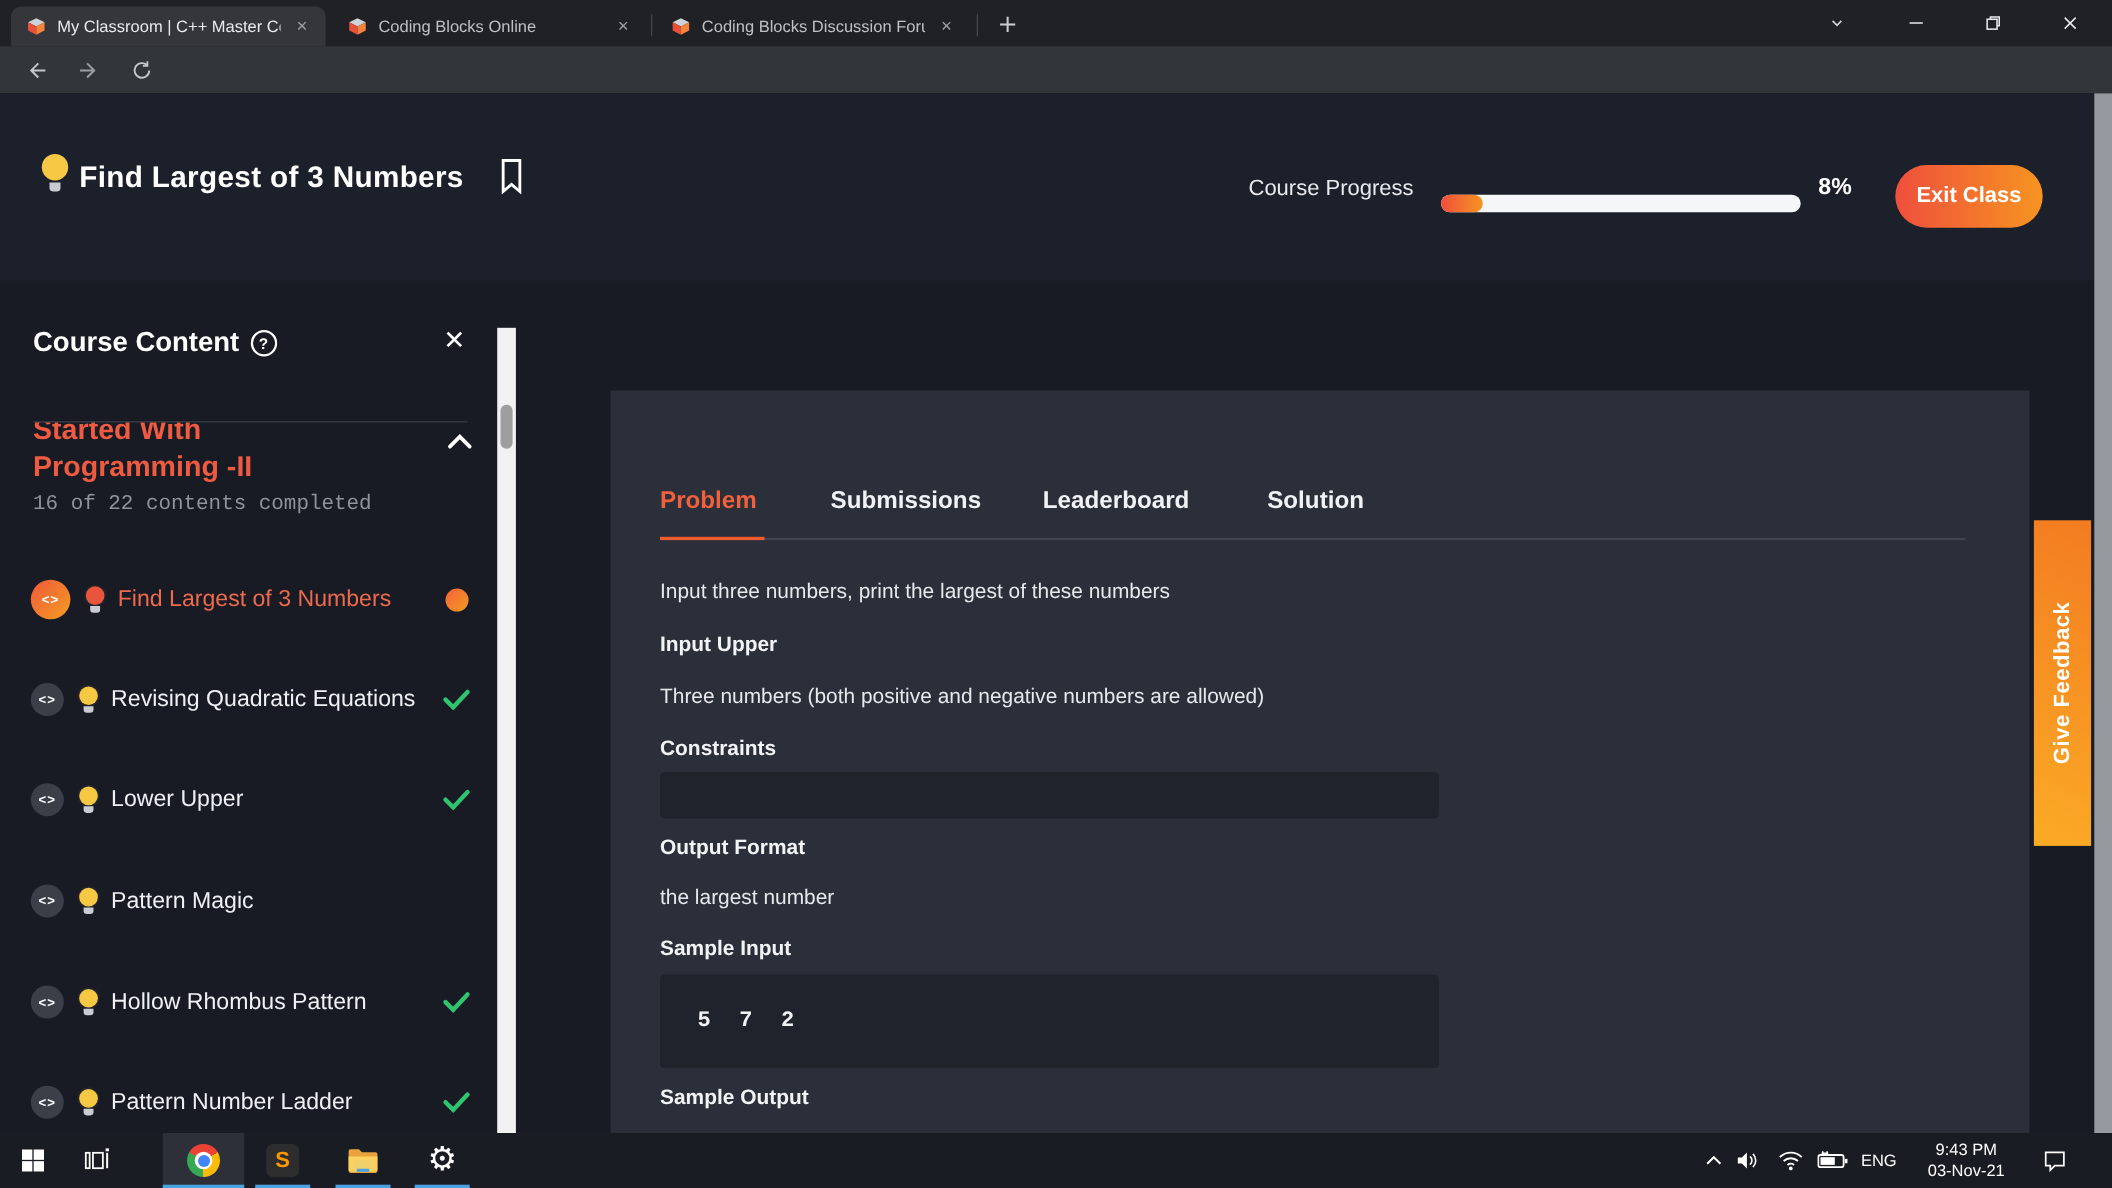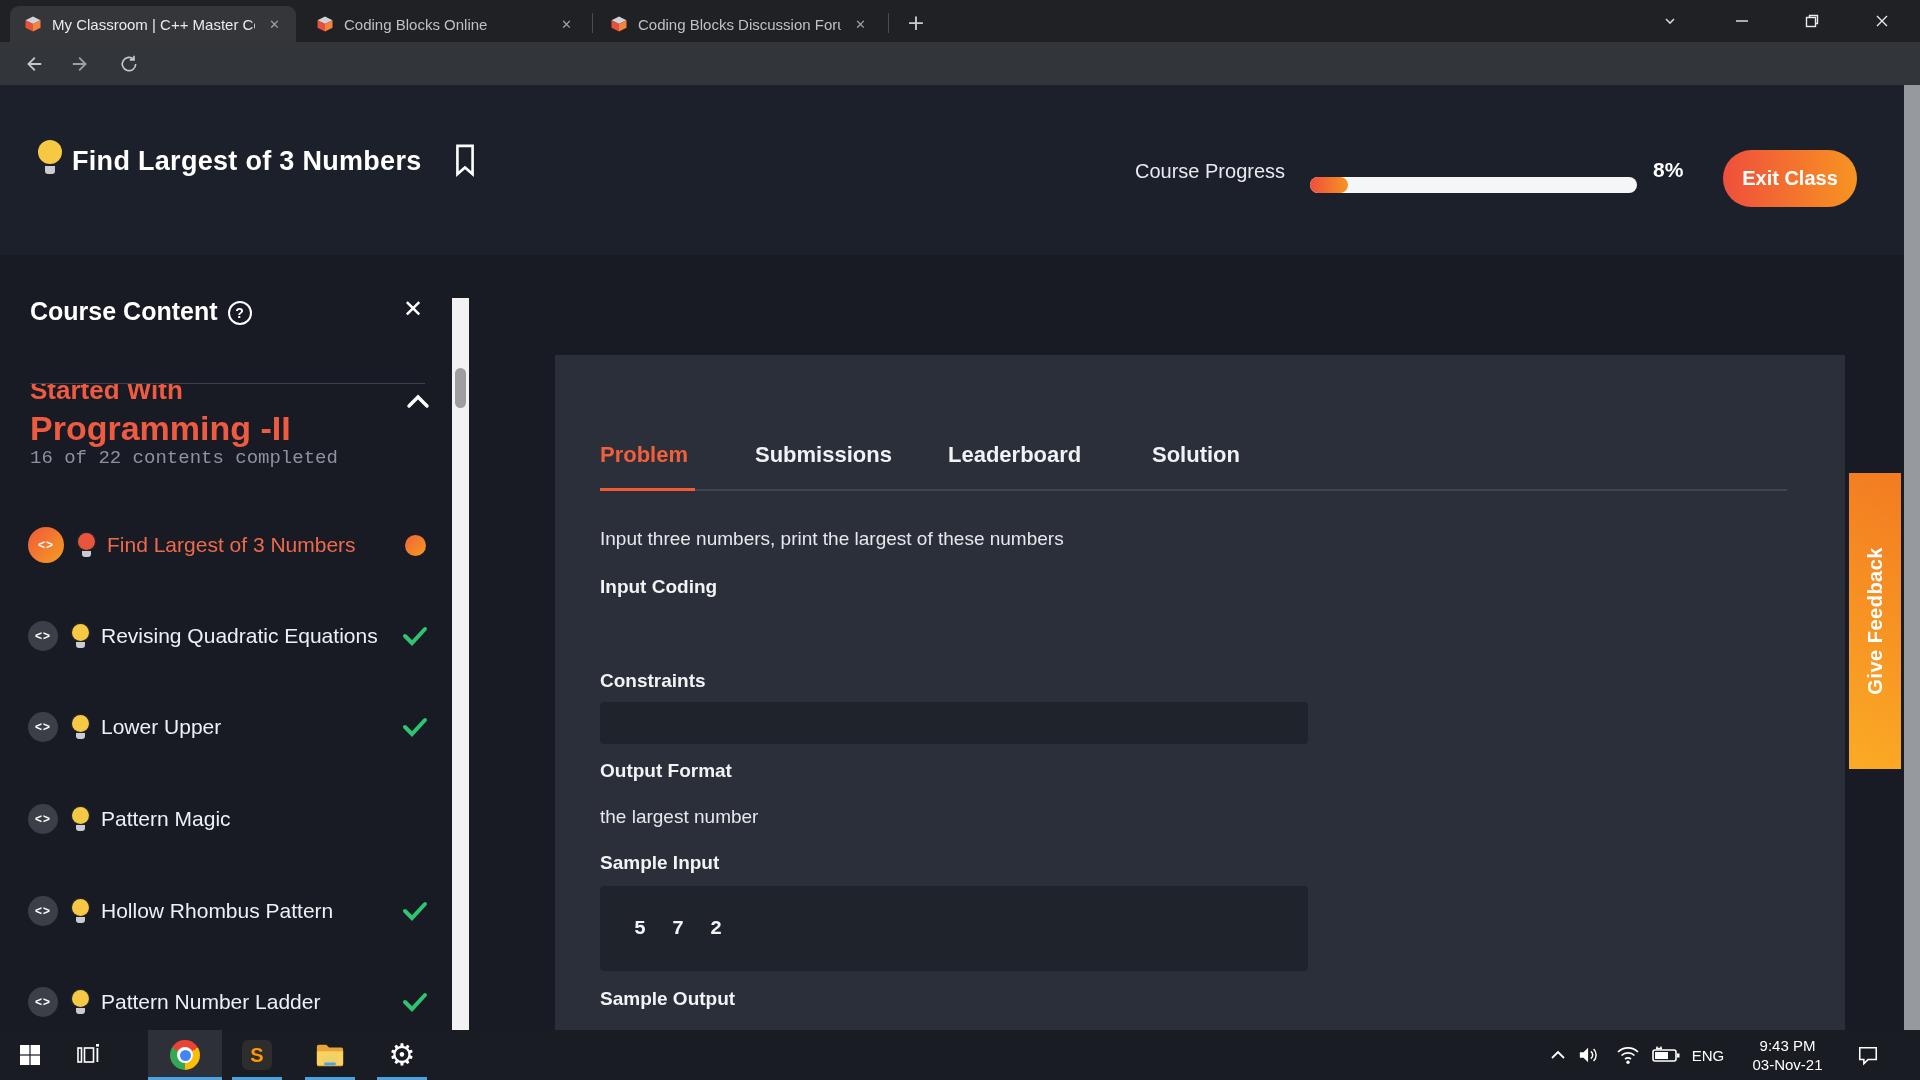--- a/index.html
+++ b/index.html
@@ -54,21 +54,21 @@
   
   #sidebar-title { position:absolute; left:30px; top:212px; font-size:25px; font-weight:bold; color:#fff; }
   .help-circle { display:inline-flex; width:24px; height:24px; border:2px solid #fff; border-radius:50%;
                  align-items:center; justify-content:center; font-size:14px; font-weight:bold; color:#fff;
                  vertical-align:2px; margin-left:10px; }
   #sidebar-close { position:absolute; left:403px; top:210px; font-size:24px; font-weight:bold; color:#fff;
                    font-family:"DejaVu Sans",sans-serif; }
   #sidebar-divider { position:absolute; left:30px; top:298px; width:395px; height:1px; background:#3c414c; }
   #section-clip { position:absolute; left:30px; top:299px; width:360px; height:66px; overflow:hidden; }
   #section-clip .t { margin-top:-10px; font-size:26px; font-weight:bold; color:#ef5b40; line-height:33px; }
-  #section-line2 { position:absolute; left:30px; top:324px; font-size:34px; font-weight:bold; color:#ef5b40; }
+  #section-line2 { position:absolute; left:30px; top:324px; font-size:26px; font-weight:bold; color:#ef5b40; }
   #section-sub { position:absolute; left:30px; top:362px; font-size:19px; color:#8d929c;font-family:Liberation Mono, monospace; }
   #section-chevron { position:absolute; left:406px; top:308px; }
 
   .side-item { position:absolute; left:28px; width:400px; height:46px; display:flex; align-items:center; }
   .code-circle { width:30px; height:30px; border-radius:50%; background:#3b3f48; display:flex; align-items:center;
                  justify-content:center; color:#fff; font-size:12px; font-weight:bold; letter-spacing:1px; flex:none; }
   .side-item.current .code-circle { width:36px; height:36px; background:linear-gradient(135deg,#f0583b,#f59d22); }
   .side-bulb { position:relative; width:17px; height:24px; margin-left:14px; flex:none; }
   .side-bulb .globe { width:17px; height:17px; box-shadow:0 0 0 1.5px #23242a; }
   .side-bulb .base { left:4px; bottom:0; width:9px; height:6px; }
@@ -348,21 +348,22 @@
 
     <div id="panel">
       <span class="ptab active" style="left:45px">Problem</span>
       <span class="ptab" style="left:200px">Submissions</span>
       <span class="ptab" style="left:393px">Leaderboard</span>
       <span class="ptab" style="left:597px">Solution</span>
       <div id="tab-underline"></div>
       <div id="tab-underline-active"></div>
 
       <div class="ptext" style="top:173px">Input three numbers, print the largest of these numbers</div>
-      <div class="plabel" style="top:221px">Input Coding</div>
+      <div class="plabel" style="top:221px">Input Upper</div>
+      <div class="ptext" style="top:268px">Three numbers (both positive and negative numbers are allowed)</div>
       <div class="plabel" style="top:315px">Constraints</div>
       <div class="pblock" style="top:347px;height:42px"></div>
       <div class="plabel" style="top:405px">Output Format</div>
       <div class="ptext" style="top:451px">the largest number</div>
       <div class="plabel" style="top:497px">Sample Input</div>
       <div class="pblock" style="top:531px;height:85px"></div>
       <div class="code-text" style="top:562px">5 7 2</div>
       <div class="plabel" style="top:633px">Sample Output</div>
     </div>
   </div>

